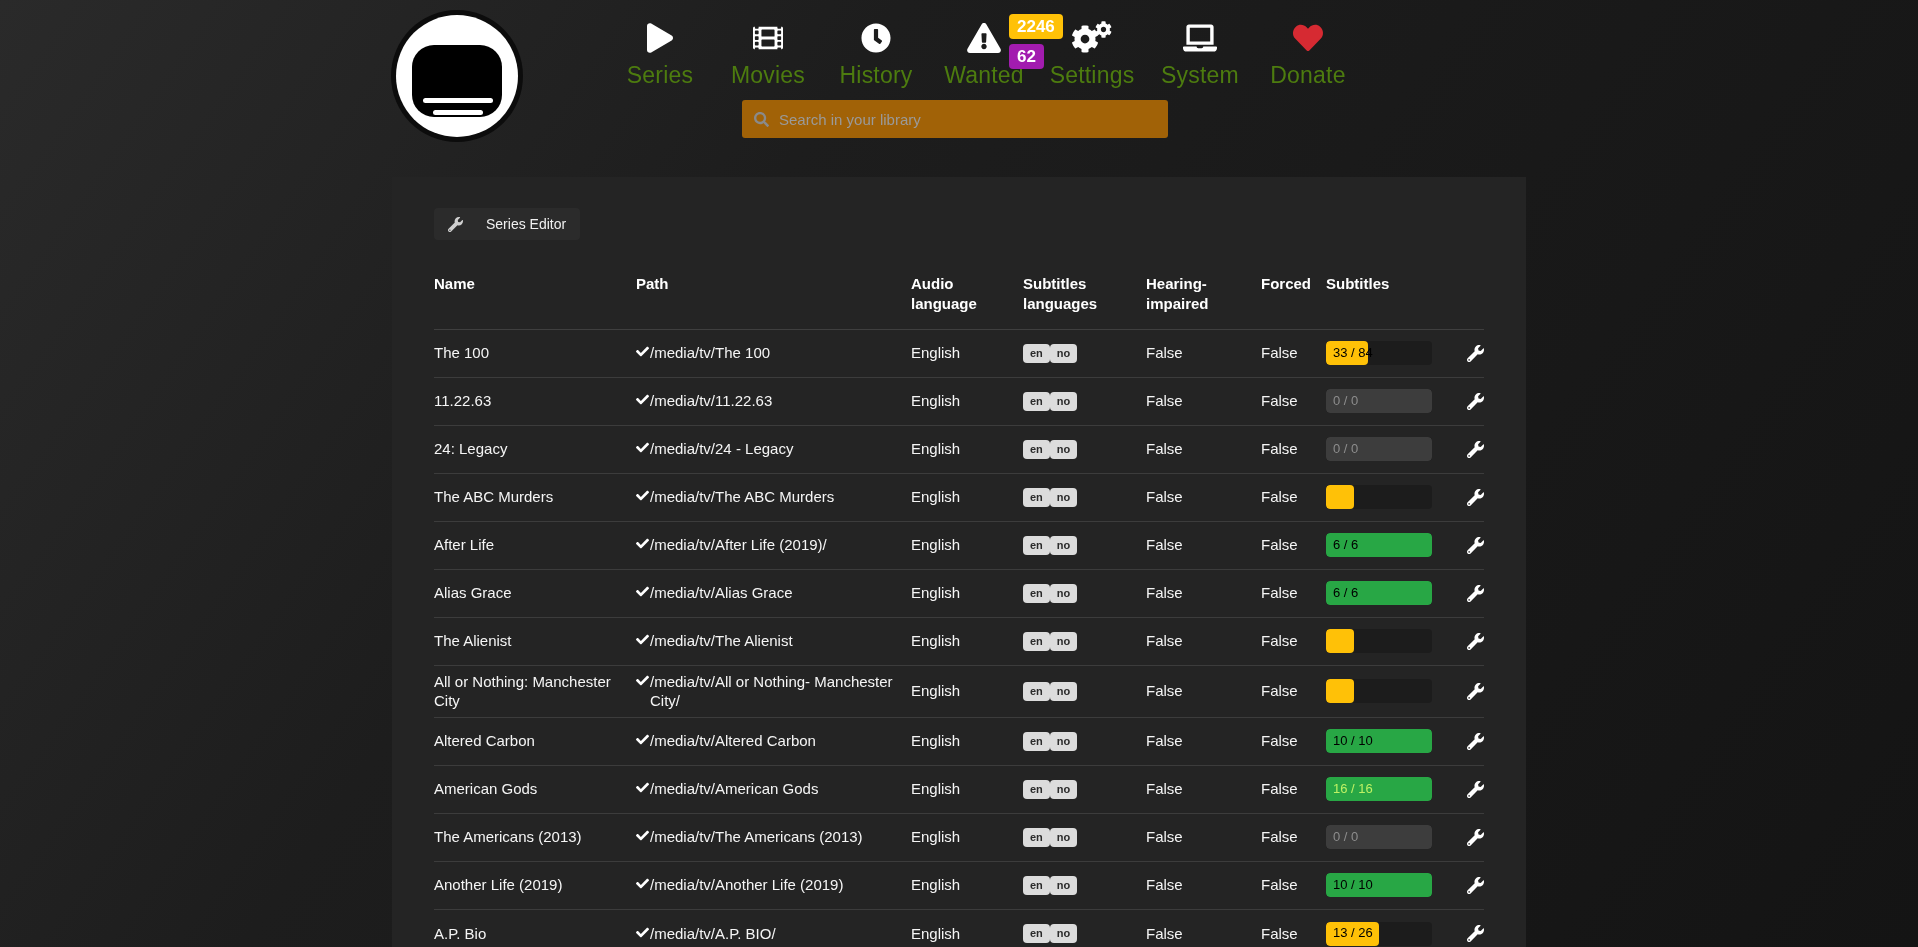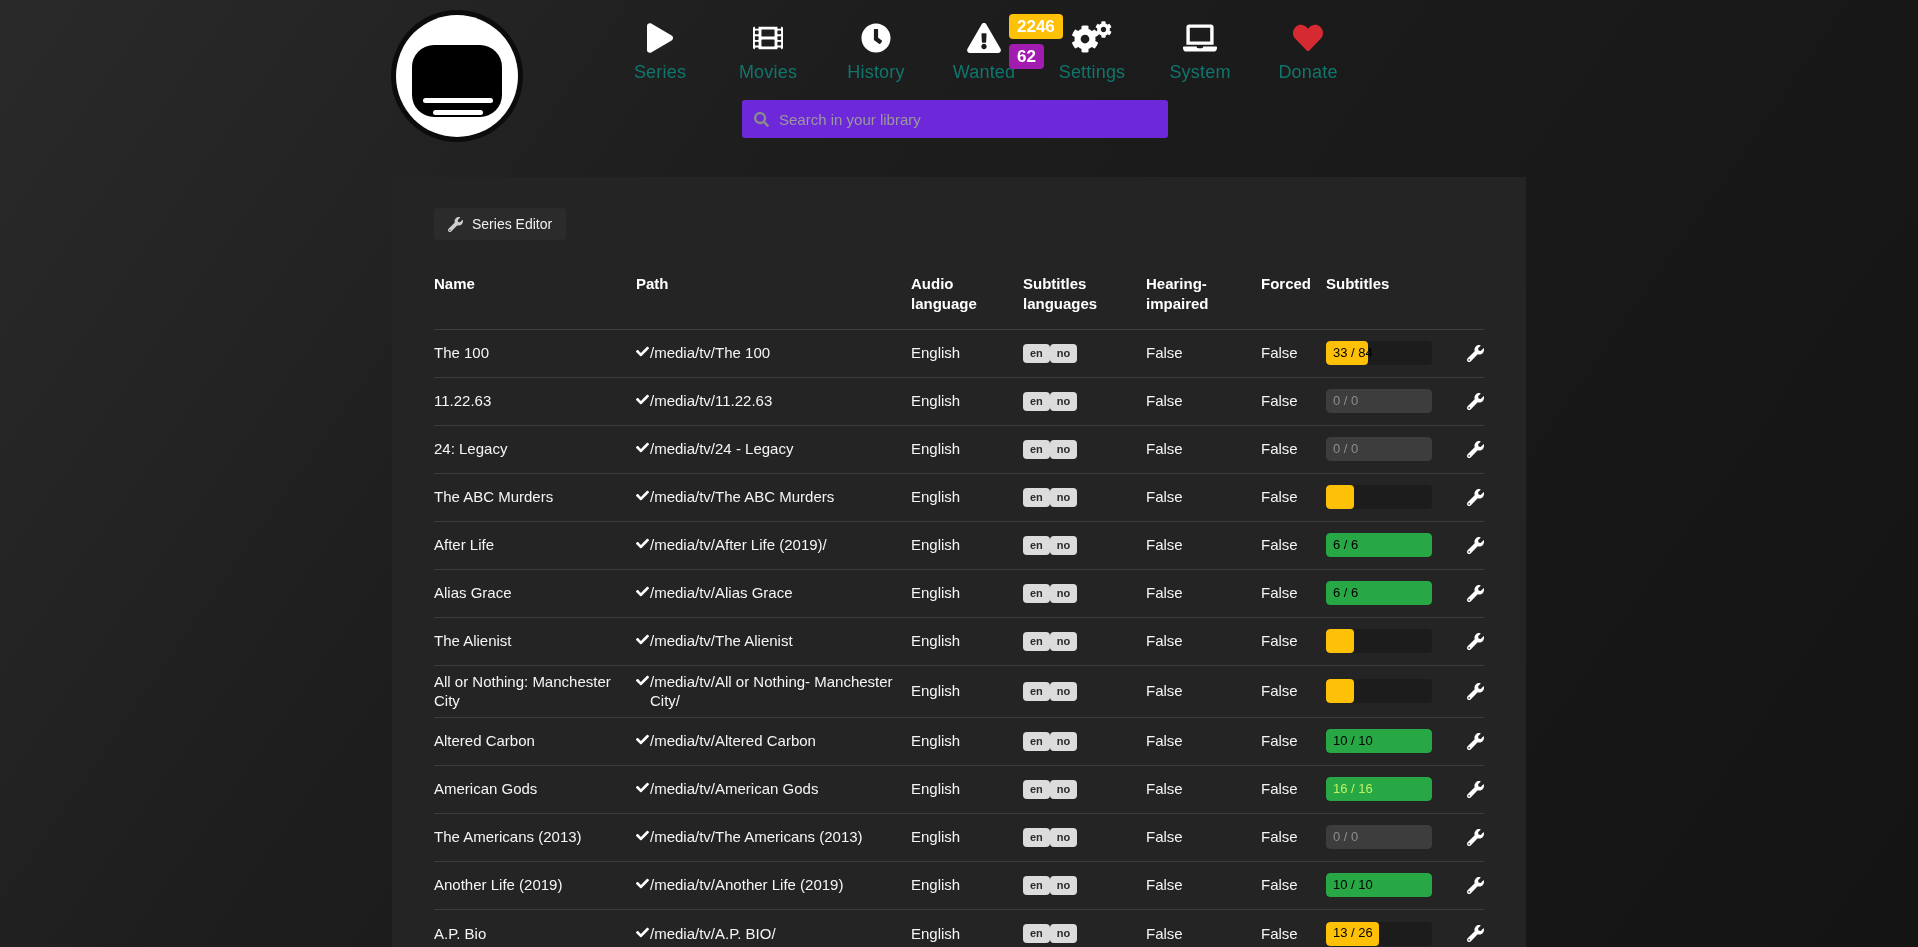--- a/index.html
+++ b/index.html
@@ -24,47 +24,47 @@
   .logo .line2 { position:absolute; left:37px; top:95px; width:50px; height:5px; background:#fff; border-radius:3px; }
 
   .nav { position:absolute; left:606px; top:12px; display:flex; }
   .nav-item {
     width:108px; display:flex; flex-direction:column; align-items:center;
     cursor:pointer; position:relative; padding-top:8px;
   }
   .nav-icon { height:36px; display:flex; align-items:center; justify-content:center; }
   .nav-icon svg { fill:#fff; }
   .nav-icon.heart svg { fill:#d62a32; }
-  .nav-label { font-size:18px; color:#0f766e; margin-top:6px; letter-spacing:.2px; }
+  .nav-label { font-size:23px; color:#4d7c0f; margin-top:6px; letter-spacing:.2px; }
   .badges { position:absolute; left:79px; top:2px; display:flex; flex-direction:column; align-items:flex-start; gap:5px; }
   .badge { font-size:17px; font-weight:bold; color:#fff; padding:4px 8px; border-radius:4px; line-height:1; }
   .badge-warning { background:#ffc107; }
   .badge-success { background:#a21caf;text-align:right; }
   .cogs { position:relative; width:42px; height:34px; }
   .cogs svg.big { position:absolute; left:0; top:4px; }
   .cogs svg.small { position:absolute; left:24px; top:0; }
 
   .searchbar {
     position:absolute; left:742px; top:100px; width:426px; height:38px;
-    background:#6d28d9; border-radius:3px; display:flex; align-items:center; padding:0 12px;
+    background:#a16207; border-radius:3px; display:flex; align-items:center; padding:0 12px;
   }
   .searchbar svg { fill:#8a8a8a; flex:0 0 auto; }
   .searchbar input {
     background:transparent; border:none; outline:none; color:#cfcfcf;
     font-family:"Liberation Sans", sans-serif; font-size:15px; margin-left:10px; width:100%;
   }
   .searchbar input::placeholder { color:#9a9a9a; }
 
   
   .panel {
     position:absolute; left:392px; top:177px; width:1134px; height:770px;
     background:#242424; overflow:hidden;
   }
   .editor-btn {
-    margin:31px 0 0 42px; display:inline-flex; align-items:center; gap:9px;
+    margin:31px 0 0 42px; display:inline-flex; align-items:center; gap:23px;
     background:#2b2b2b; border:none; border-radius:4px; padding:8px 14px;
     color:#f0f0f0; font-family:"Liberation Sans", sans-serif; font-size:14px; cursor:pointer;text-align:center;
   }
   .editor-btn svg { fill:#cfcfcf; }
 
   .table { margin:24px 42px 0 42px; width:1050px; font-size:15px; }
   .thead, .trow {
     display:grid;
     grid-template-columns:202px 275px 112px 123px 115px 65px 130px 28px;
     align-items:center;

